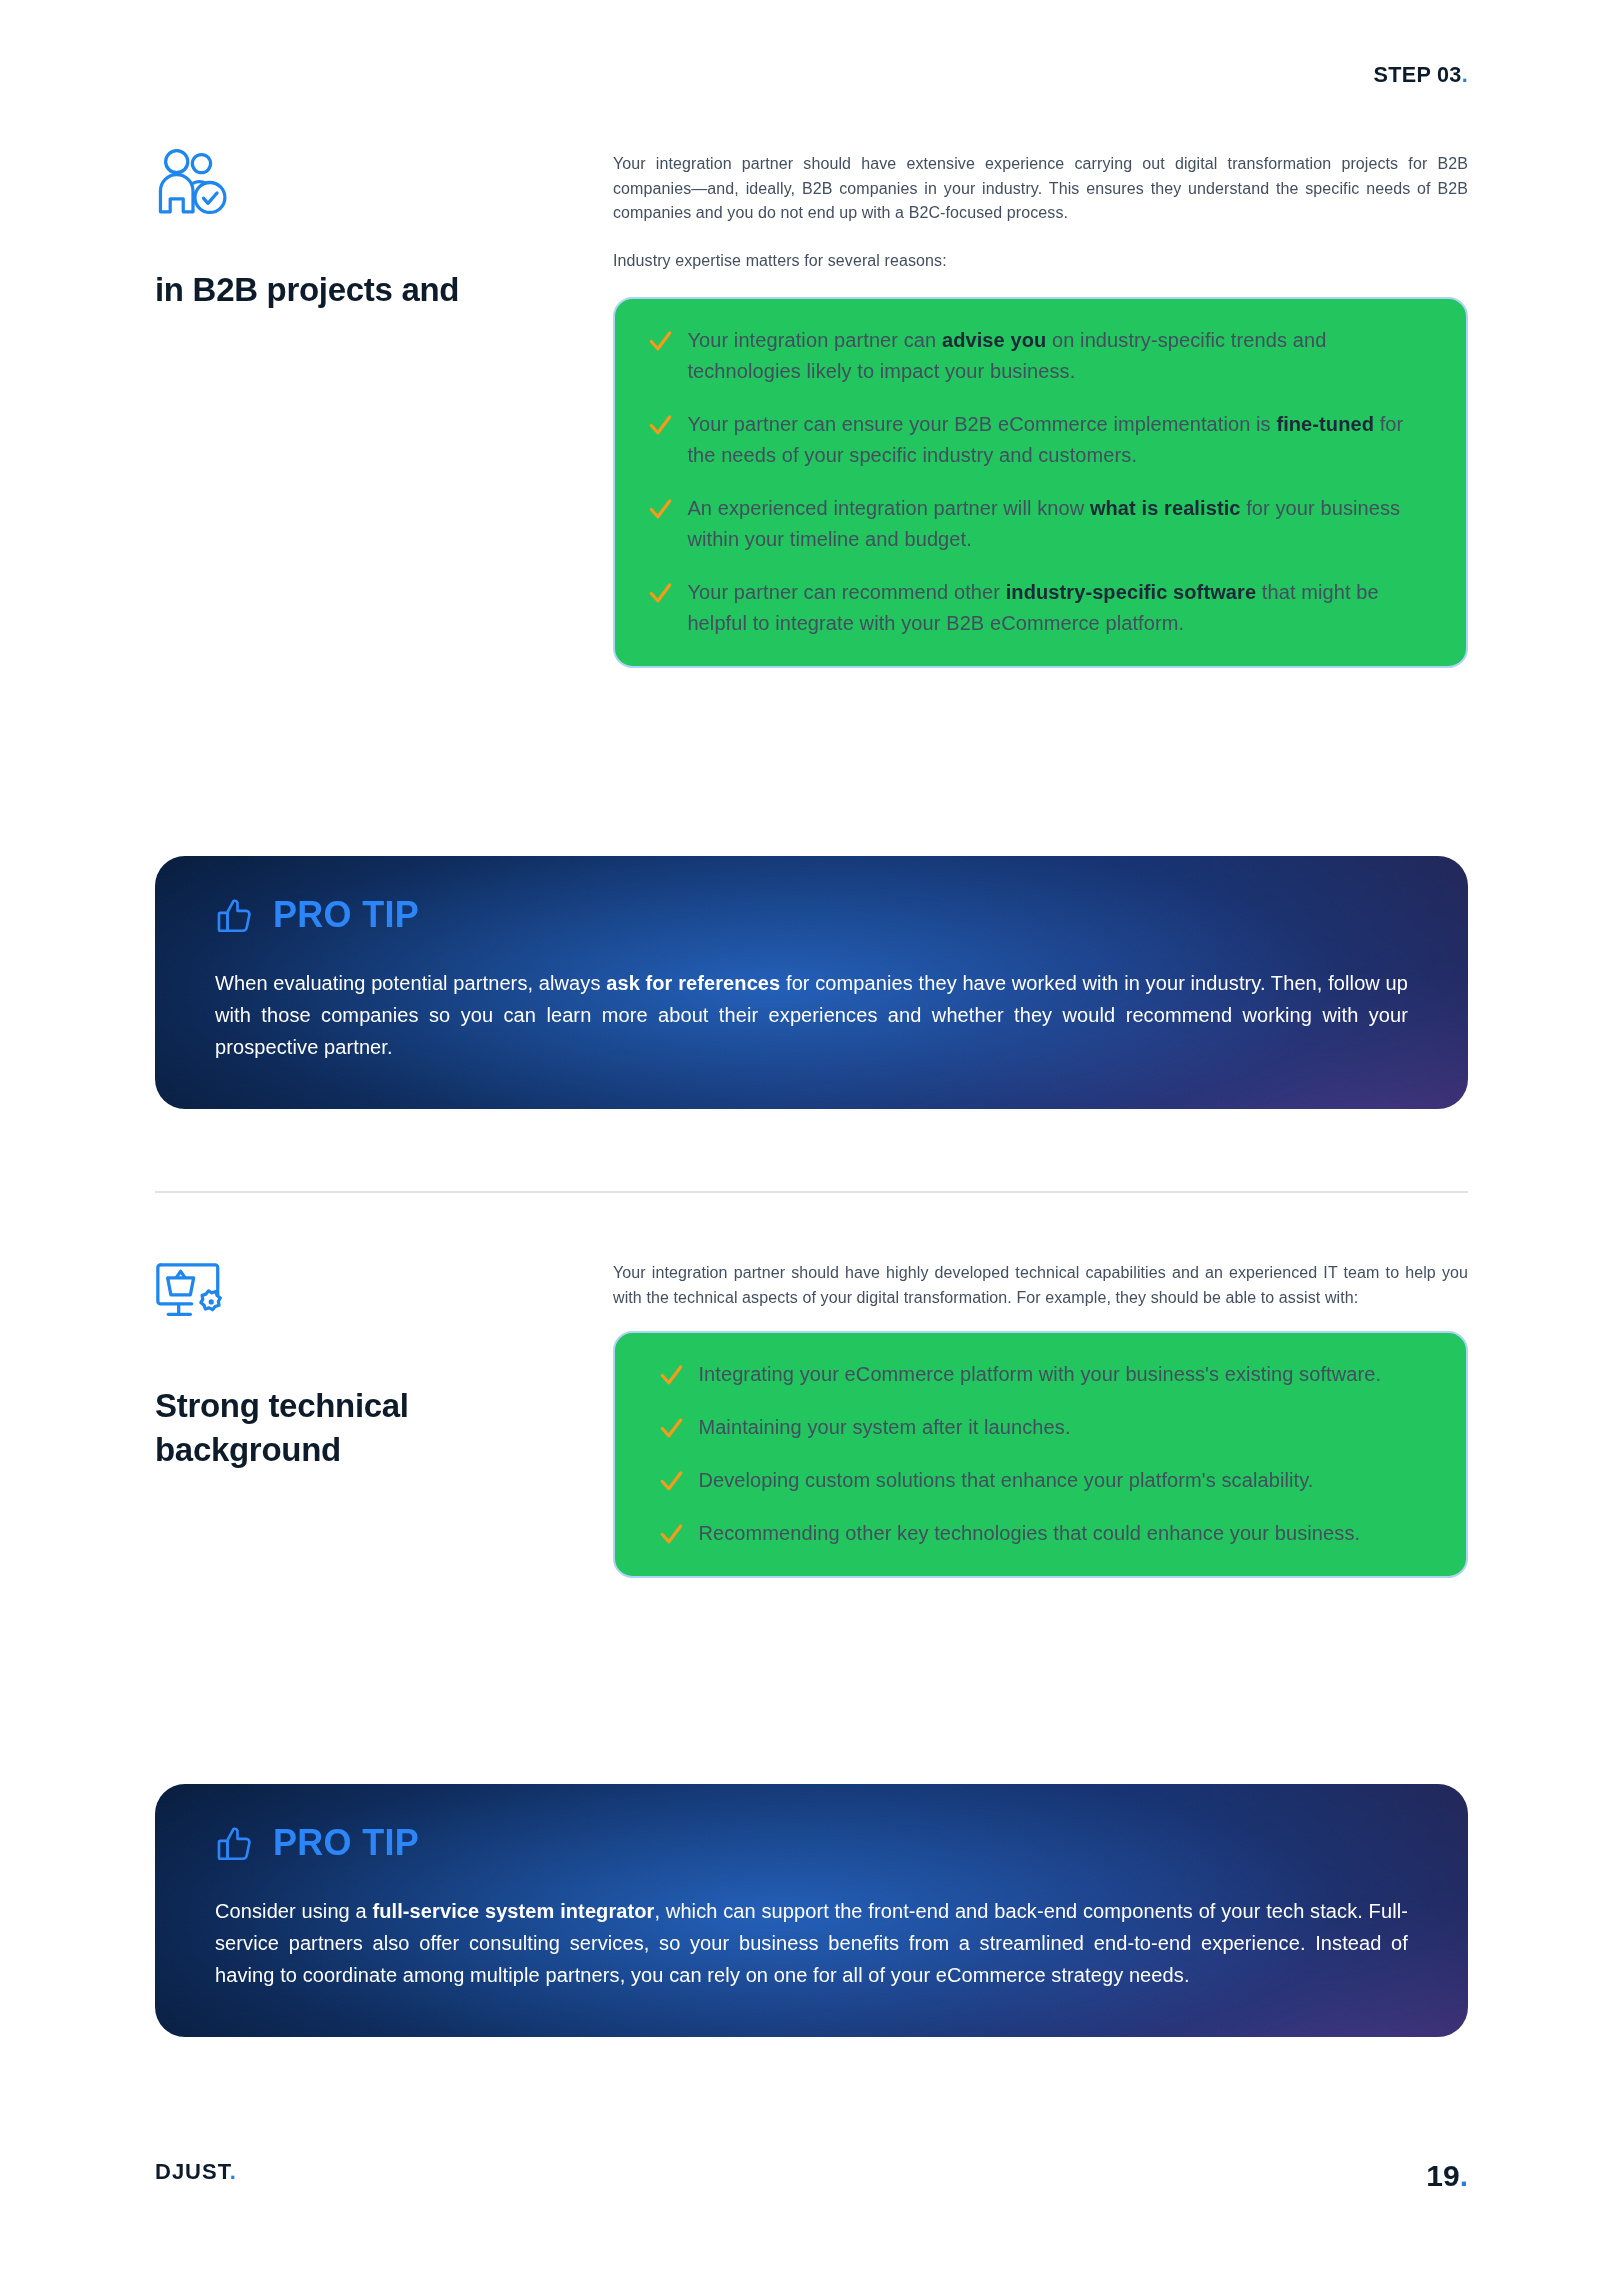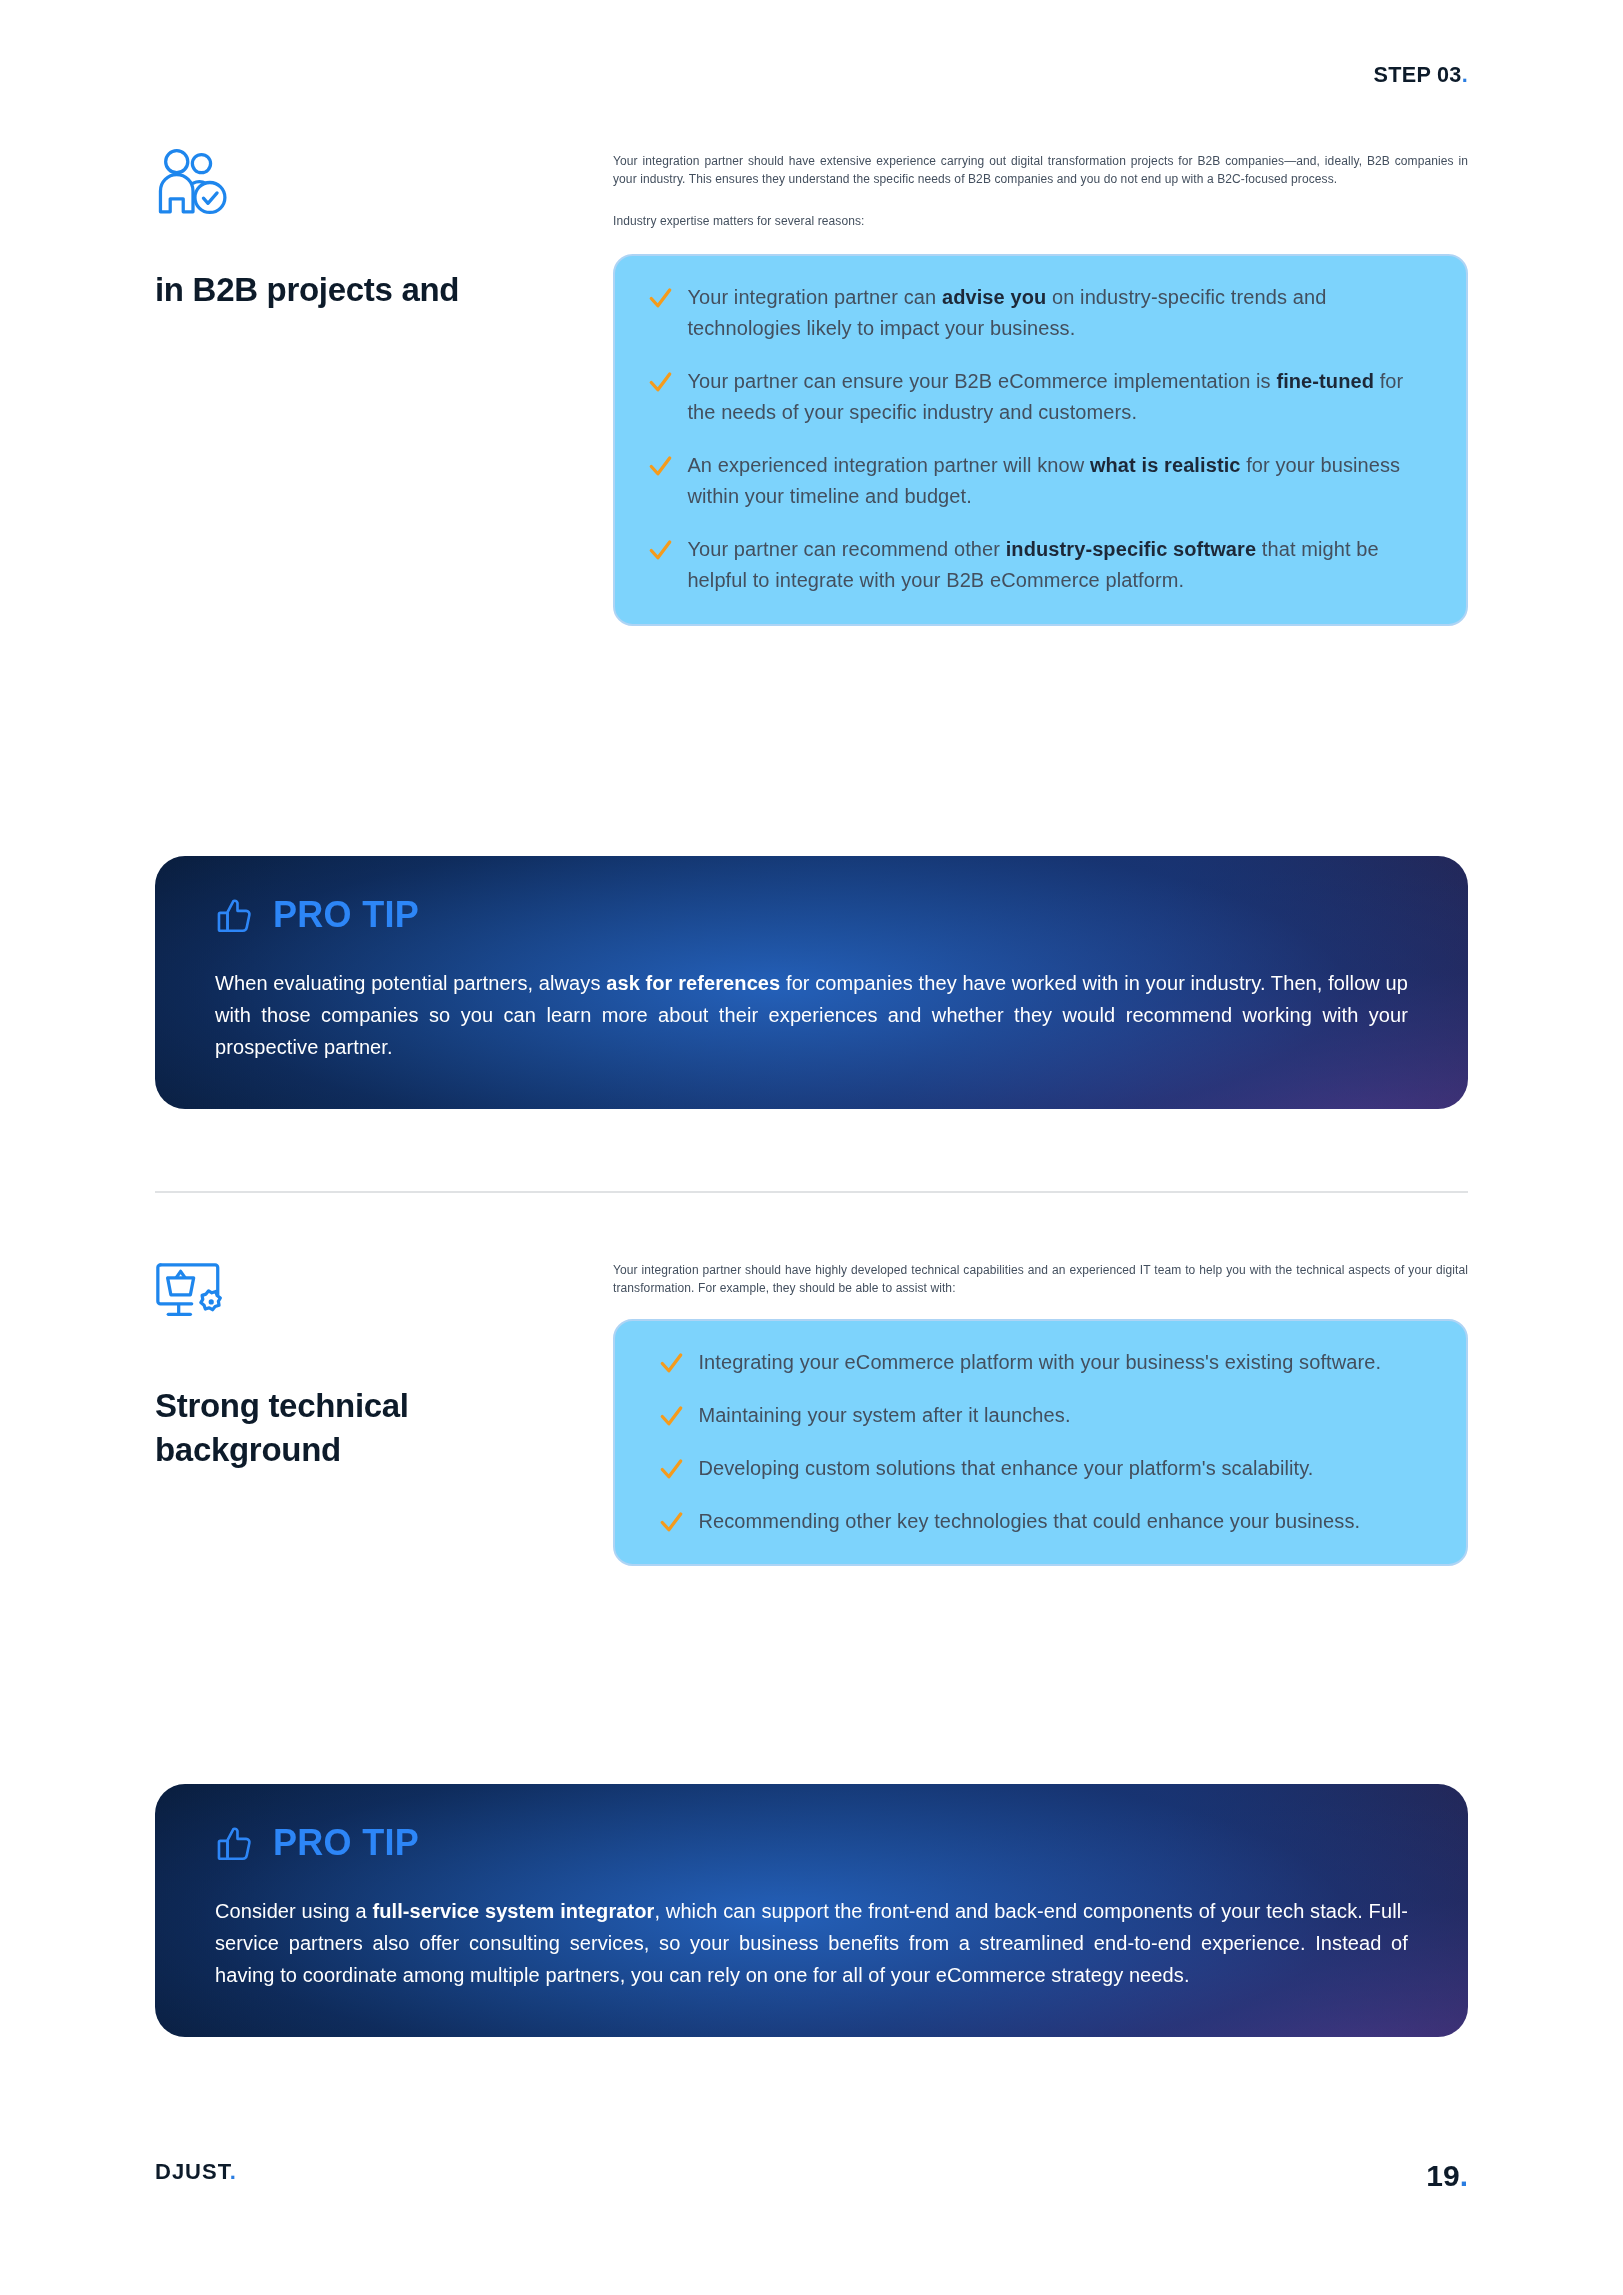--- a/index.html
+++ b/index.html
@@ -72,35 +72,35 @@
     margin-top: 51px;
     font-size: 33px;
     line-height: 1.33;
     font-weight: bold;
     color: #0d1b2a;
     letter-spacing: -0.3px;
   }
   #section-2 .sec-title { margin-top: 58px; }
 
   .body-text {
-    font-size: 12px;
+    font-size: 16px;
     line-height: 1.52;
     color: #434f5e;
     text-align: justify;
     letter-spacing: 0.1px;
   }
   .body-text + .body-text { margin-top: 23.6px; }
 
   
   .check-card {
     margin-top: 23.6px;
     border: 2px solid #aed4f5;
     border-radius: 19.6px;
     padding: 26px 33px 27.5px 33px;
-    background: #7dd3fc;
+    background: #22c55e;
   }
   #section-2 .check-card { margin-top: 21px; padding-left: 44px; }
 
   .check-item {
     display: flex;
     align-items: flex-start;
     margin-bottom: 22px;
   }
   .check-item:last-child { margin-bottom: 0; }
 

